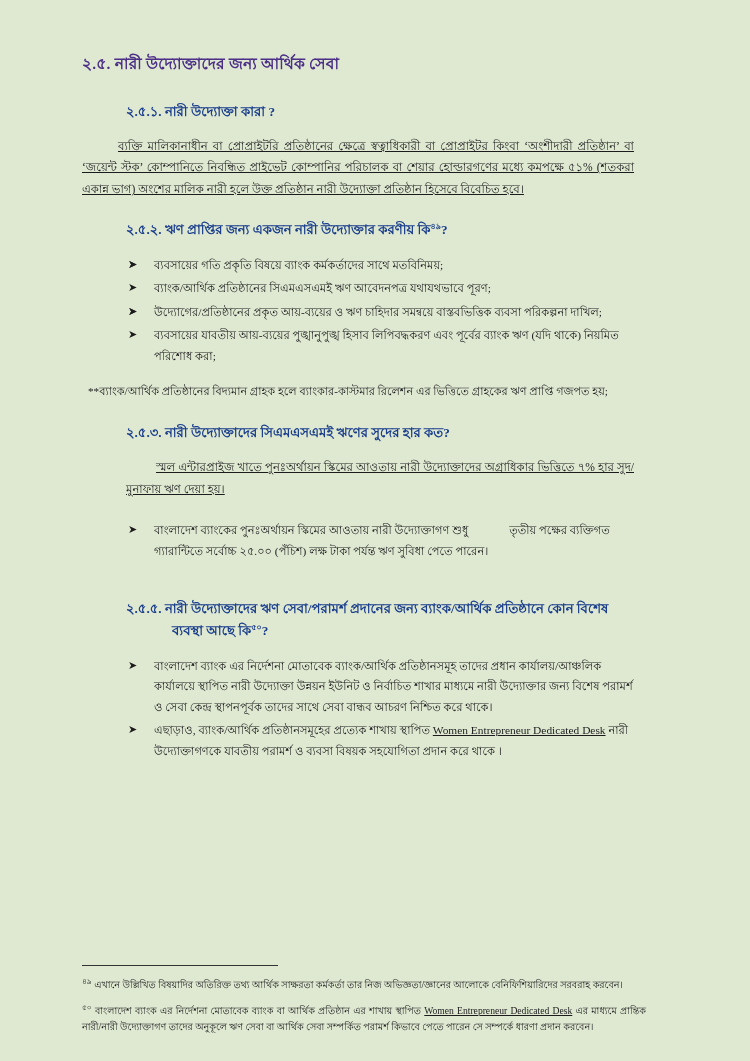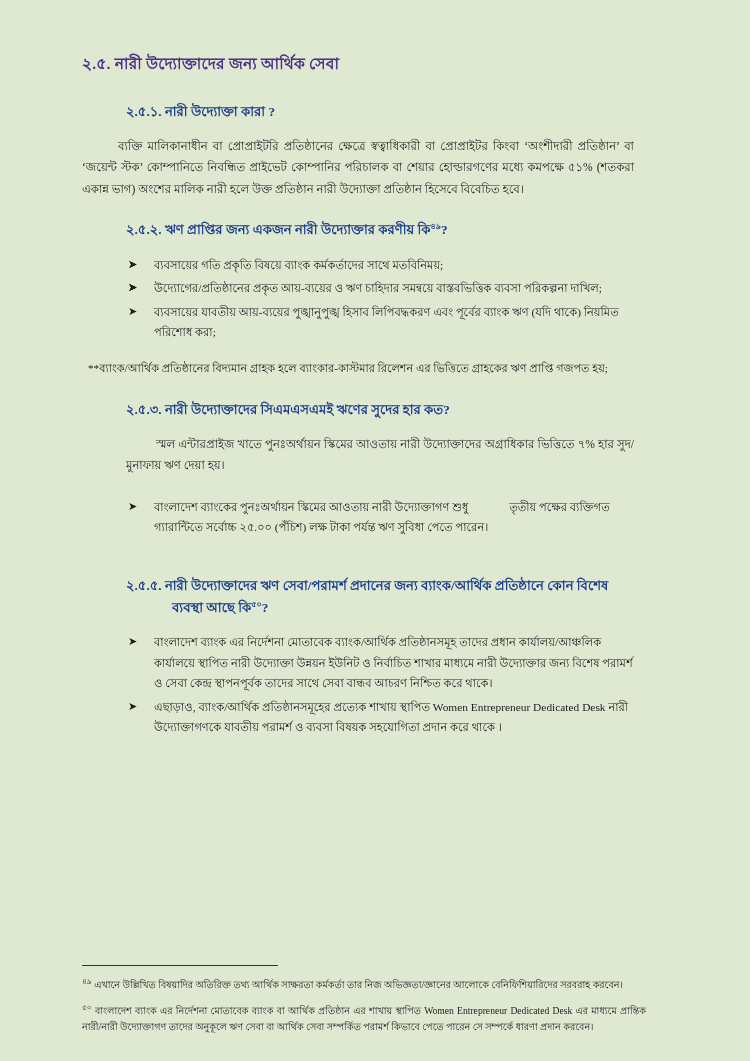--- a/index.html
+++ b/index.html
@@ -43,20 +43,21 @@
     display: block;
     padding-left: 46px;
   }
   .para {
     color: #1c1c1c;
     font-size: 11.6px;
     line-height: 1.85;
     margin: 0 0 20px 0;
     text-align: justify;
     text-indent: 36px;
+    text-decoration: underline;
   }
   .para.indent-block {
     padding-left: 44px;
     text-indent: 30px;
   }
   ul.bullets {
     list-style: none;
     margin: 0 0 16px 0;
     padding: 0 0 0 44px;
   }
@@ -87,20 +88,21 @@
     font-size: 8px;
     vertical-align: super;
     margin-top: 26px;
   }
   .bold-hl {
     font-weight: normal;
     margin-left: 38px;
   }
   .latin {
     font-family: "Liberation Serif", serif;
+    text-decoration: underline;
   }
   .spacer-lg { height: 22px; }
 
   .footnotes {
     position: absolute;
     left: 82px;
     right: 48px;
     bottom: 22px;
   }
   .fn-rule {
@@ -130,21 +132,21 @@
   <h2 class="heading-sub">২.৫.১. নারী উদ্যোক্তা কারা ?</h2>
   <p class="para">ব্যক্তি মালিকানাধীন বা প্রোপ্রাইটরি প্রতিষ্ঠানের ক্ষেত্রে স্বত্বাধিকারী বা প্রোপ্রাইটর কিংবা ‘অংশীদারী প্রতিষ্ঠান’ বা ‘জয়েন্ট স্টক’ কোম্পানিতে নিবন্ধিত প্রাইভেট কোম্পানির পরিচালক বা শেয়ার হোল্ডারগণের মধ্যে কমপক্ষে ৫১% (শতকরা একান্ন ভাগ) অংশের মালিক নারী হলে উক্ত প্রতিষ্ঠান নারী উদ্যোক্তা প্রতিষ্ঠান হিসেবে বিবেচিত হবে।</p>
 
   <h2 class="heading-sub">
     <span>২.৫.২.  ঋণ প্রাপ্তির জন্য একজন নারী উদ্যোক্তার করণীয় কি</span><span class="sup">৪৯</span><span>?</span>
   </h2>
 
   <ul class="bullets">
     <li><span class="arrow">➤</span></li>
     <li><span class="arrow">➤</span><span>ব্যবসায়ের গতি প্রকৃতি বিষয়ে ব্যাংক কর্মকর্তাদের সাথে মতবিনিময়;</span></li>
-    <li><span class="arrow">➤</span></li>
+    <li><span class="arrow">➤</span><span>ব্যাংক/আর্থিক প্রতিষ্ঠানের সিএমএসএমই ঋণ আবেদনপত্র যথাযথভাবে পূরণ;</span></li>
     <li><span class="arrow">➤</span></li>
     <li><span class="arrow">➤</span><span>উদ্যোগের/প্রতিষ্ঠানের প্রকৃত আয়-ব্যয়ের ও ঋণ চাহিদার সমন্বয়ে বাস্তবভিত্তিক ব্যবসা পরিকল্পনা দাখিল;</span></li>
     <li><span class="arrow">➤</span><span>ব্যবসায়ের যাবতীয় আয়-ব্যয়ের পুঙ্খানুপুঙ্খ হিসাব লিপিবদ্ধকরণ এবং পূর্বের ব্যাংক ঋণ (যদি থাকে) নিয়মিত পরিশোধ করা;</span></li>
   </ul>
 
   <p class="note">**ব্যাংক/আর্থিক প্রতিষ্ঠানের বিদ্যমান গ্রাহক হলে ব্যাংকার-কাস্টমার রিলেশন এর ভিত্তিতে গ্রাহকের ঋণ প্রাপ্তি গজপত হয়;</p>
 
   <h2 class="heading-sub">২.৫.৩. নারী উদ্যোক্তাদের সিএমএসএমই ঋণের সুদের হার কত?</h2>
   <p class="para indent-block">স্মল এন্টারপ্রাইজ খাতে পুনঃঅর্থায়ন স্কিমের আওতায় নারী উদ্যোক্তাদের অগ্রাধিকার ভিত্তিতে ৭% হার সুদ/মুনাফায় ঋণ দেয়া হয়।</p>
 

